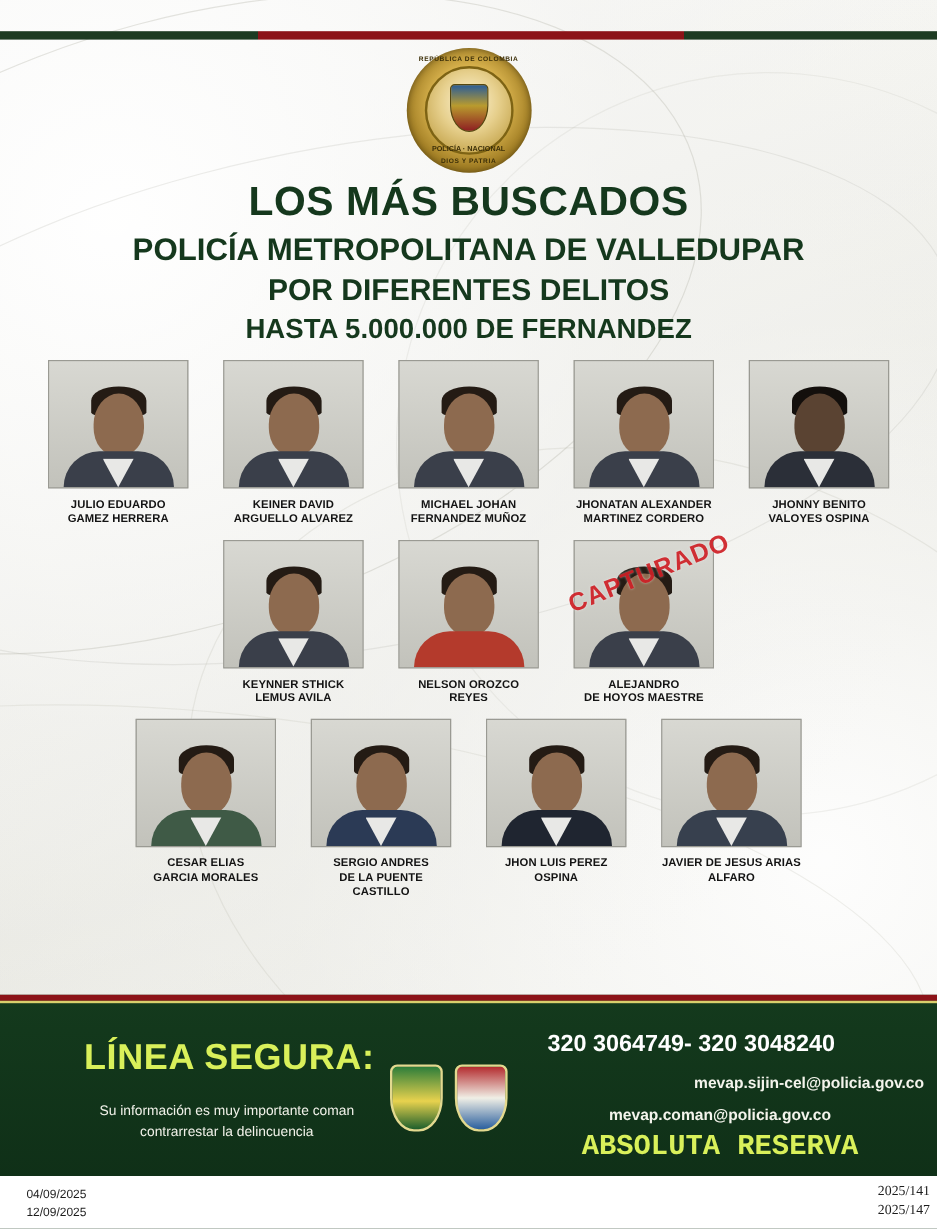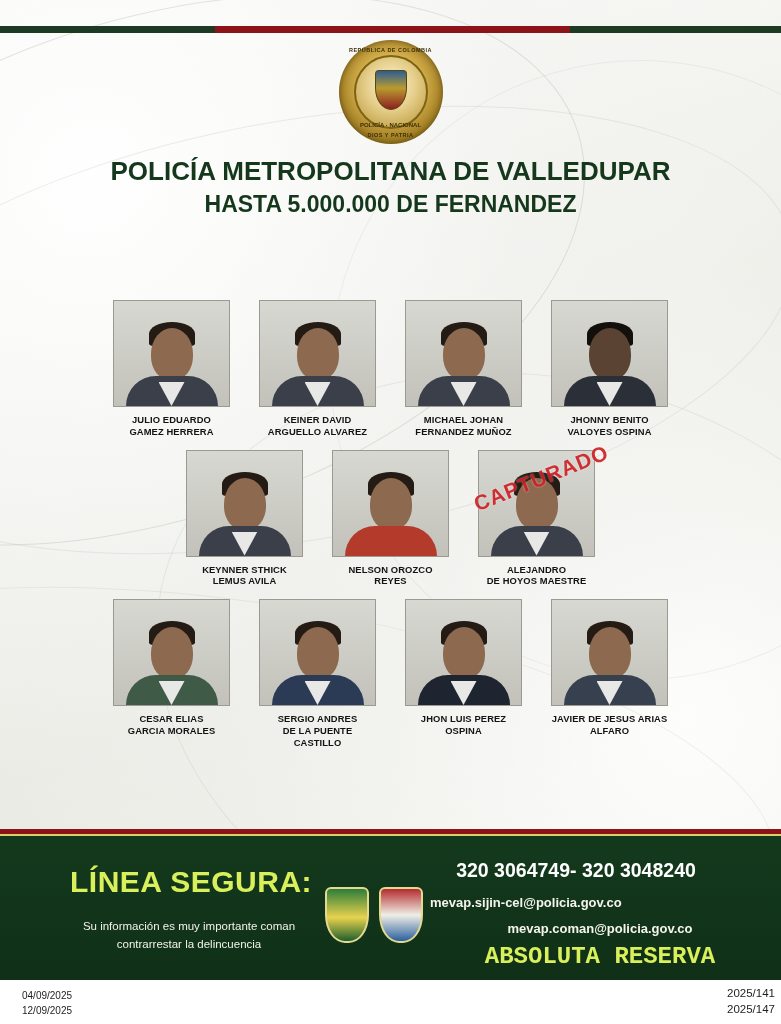--- a/index.html
+++ b/index.html
@@ -249,21 +249,21 @@
     width: 340px;
     text-align: center;
     font-size: 19.5px;
     font-weight: bold;
     color: #ffffff;
   }
   .email1 {
     position: absolute;
     left: 430px; top: 66px;
     width: 340px;
-    text-align: left;
+    text-align: right;
     font-size: 13px;
     font-weight: bold;
     color: #f4f4ec;
   }
   .email2 {
     position: absolute;
     left: 430px; top: 92px;
     width: 340px;
     text-align: center;
     font-size: 13px;
@@ -287,20 +287,21 @@
     color: #1d1d1d;
     line-height: 1.45;
   }
   .codes {
     position: absolute;
     right: 6px; bottom: 6px;
     font-size: 11.5px;
     color: #1d1d1d;
     line-height: 1.45;
     text-align: center;
+    font-family: Liberation Serif, serif;
   }
   .whitebar {
     position: absolute;
     left: 0; right: 0; bottom: 0;
     height: 44px;
     background: #ffffff;
   }
 </style>
 </head>
 <body>
@@ -322,21 +323,23 @@
       <div class="ring"></div>
       <div class="inner"></div>
       <div class="txt-top">REPÚBLICA DE COLOMBIA</div>
       <div class="shield"></div>
       <div class="txt-mid">POLICÍA · NACIONAL</div>
       <div class="txt-bot">DIOS Y PATRIA</div>
     </div>
   </div>
 
   <div class="headings">
+    <div class="h-main">LOS  MÁS  BUSCADOS</div>
     <div class="h-sub1">POLICÍA METROPOLITANA DE VALLEDUPAR</div>
+    <div class="h-sub2">POR DIFERENTES DELITOS</div>
     <div class="h-sub3">HASTA 5.000.000 DE FERNANDEZ</div>
   </div>
 
   <div class="rows">
 
     <div class="row">
       <div class="card">
         <div class="photo">
           <div class="bg"></div>
             <div class="hair"></div>
@@ -358,20 +361,30 @@
       </div>
       <div class="card">
         <div class="photo">
           <div class="bg"></div>
             <div class="hair"></div>
             <div class="head"></div>
             <div class="body"></div>
             <div class="collar"></div>
         </div>
         <div class="name">MICHAEL JOHAN<br>FERNANDEZ MUÑOZ</div>
+      </div>
+      <div class="card">
+        <div class="photo">
+          <div class="bg"></div>
+            <div class="hair"></div>
+            <div class="head"></div>
+            <div class="body"></div>
+            <div class="collar"></div>
+        </div>
+        <div class="name">JHONATAN ALEXANDER<br>MARTINEZ CORDERO</div>
       </div>
       <div class="card">
         <div class="photo">
           <div class="bg"></div>
             <div class="hair" style="background:#130f0c"></div>
             <div class="head" style="background:#5a4332"></div>
             <div class="body" style="background:#2b2f38"></div>
             <div class="collar"></div>
         </div>
         <div class="name">JHONNY BENITO<br>VALOYES OSPINA</div>

